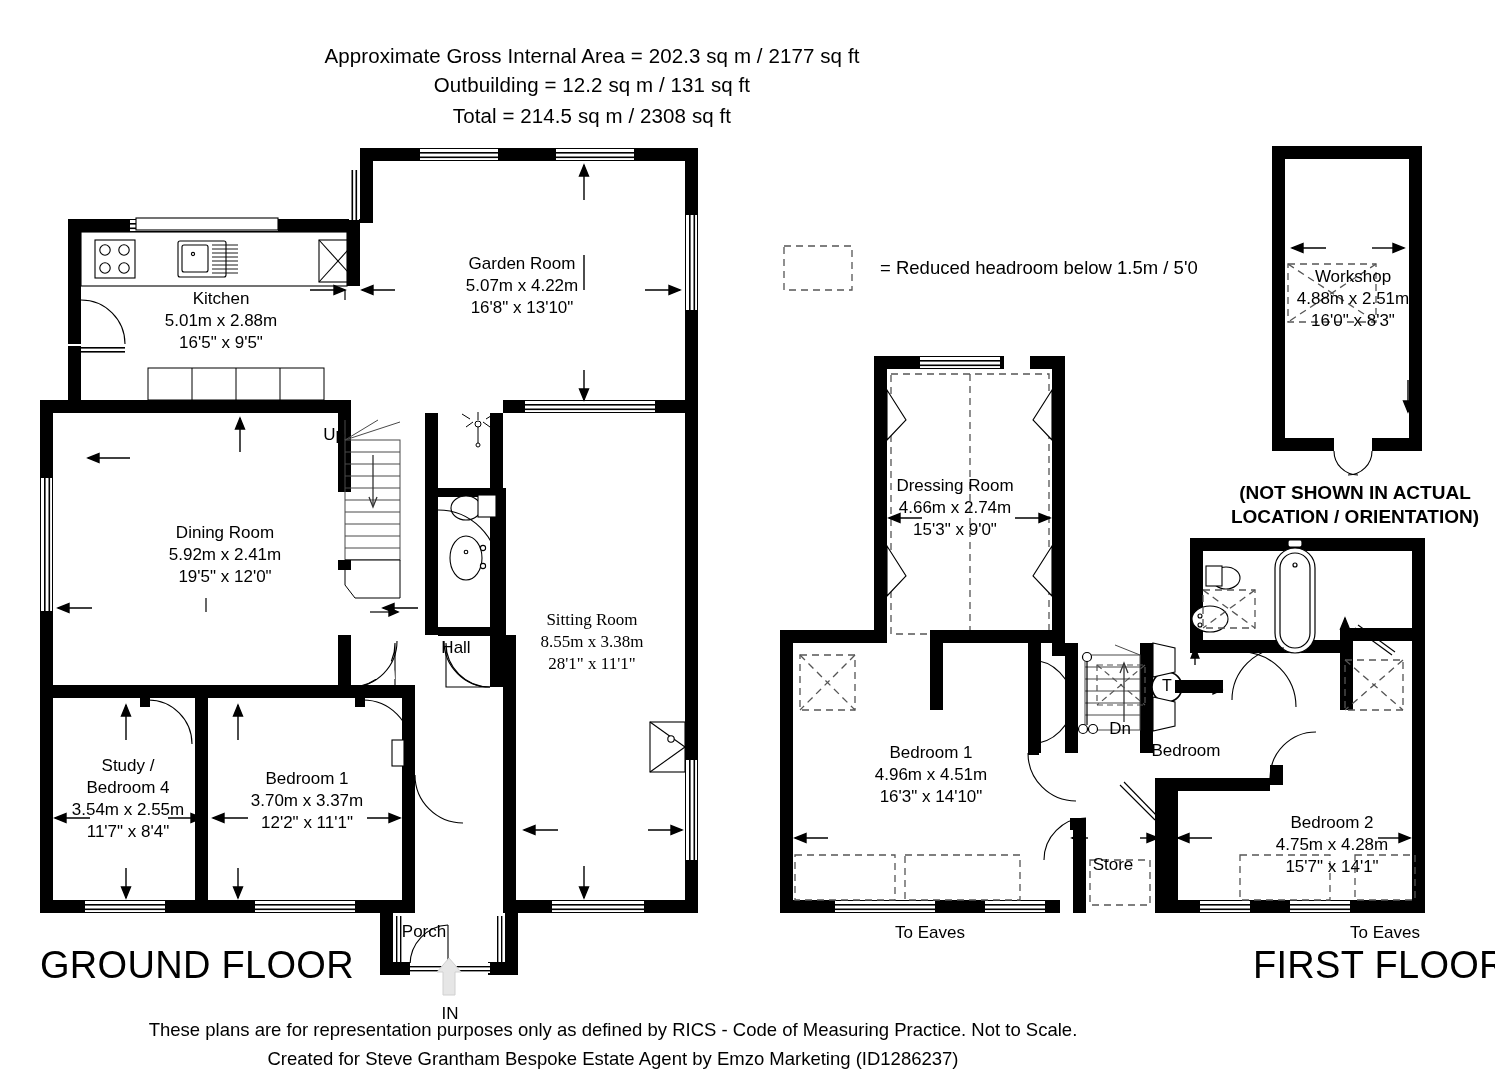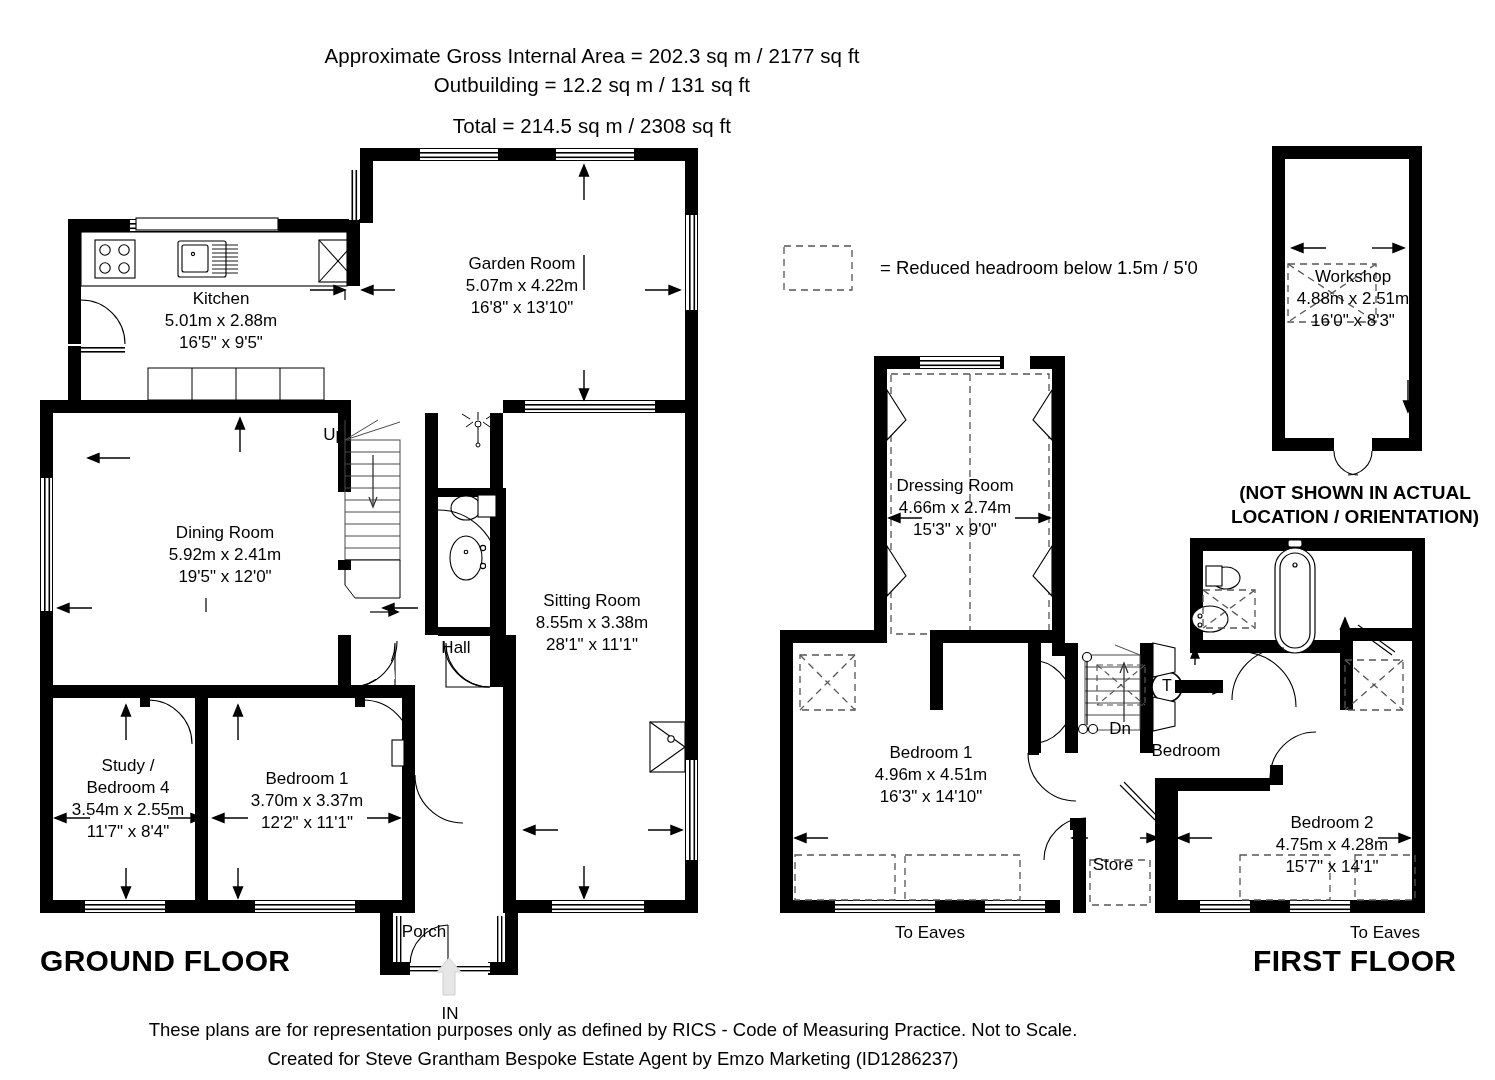--- a/index.html
+++ b/index.html
@@ -26,26 +26,26 @@
     position: absolute;
     left: 0;
     width: 1184px;
     text-align: center;
     font-size: 20.5px;
     letter-spacing: 0.1px;
     white-space: nowrap;
   }
   #hdr1 { top: 44px; }
   #hdr2 { top: 73px; }
-  #hdr3 { top: 114px; }
+  #hdr3 { top: 104px; }
 
   .floor-title {
     position: absolute;
-    font-size: 30px;
-    font-weight: bold;
+    font-size: 38px;
+    font-weight: normal;
     letter-spacing: 0.3px;
     white-space: nowrap;
   }
   #ground-floor-title { left: 40px; top: 944px; }
   #first-floor-title { left: 1253px; top: 944px; }
 
   .footer {
     position: absolute;
     left: 0;
     width: 1226px;
@@ -624,21 +624,21 @@
     <span class="dm">5.07m x 4.22m</span>
     <span class="df">16'8" x 13'10"</span>
   </div>
 
   <div class="lbl" style="left:225px; top:522px;">
     <span class="rn">Dining Room</span>
     <span class="dm">5.92m x 2.41m</span>
     <span class="df">19'5" x 12'0"</span>
   </div>
 
-  <div class="lbl" style="left:592px; top:590px;">
+  <div class="lbl" style="left:592px; top:609px;font-family:Liberation Serif, serif;">
     <span class="rn">Sitting Room</span>
     <span class="dm">8.55m x 3.38m</span>
     <span class="df">28'1" x 11'1"</span>
   </div>
 
   <div class="lbl" style="left:128px; top:755px;">
     <span class="rn">Study /</span>
     <span class="rn">Bedroom 4</span>
     <span class="dm">3.54m x 2.55m</span>
     <span class="df">11'7" x 8'4"</span>

